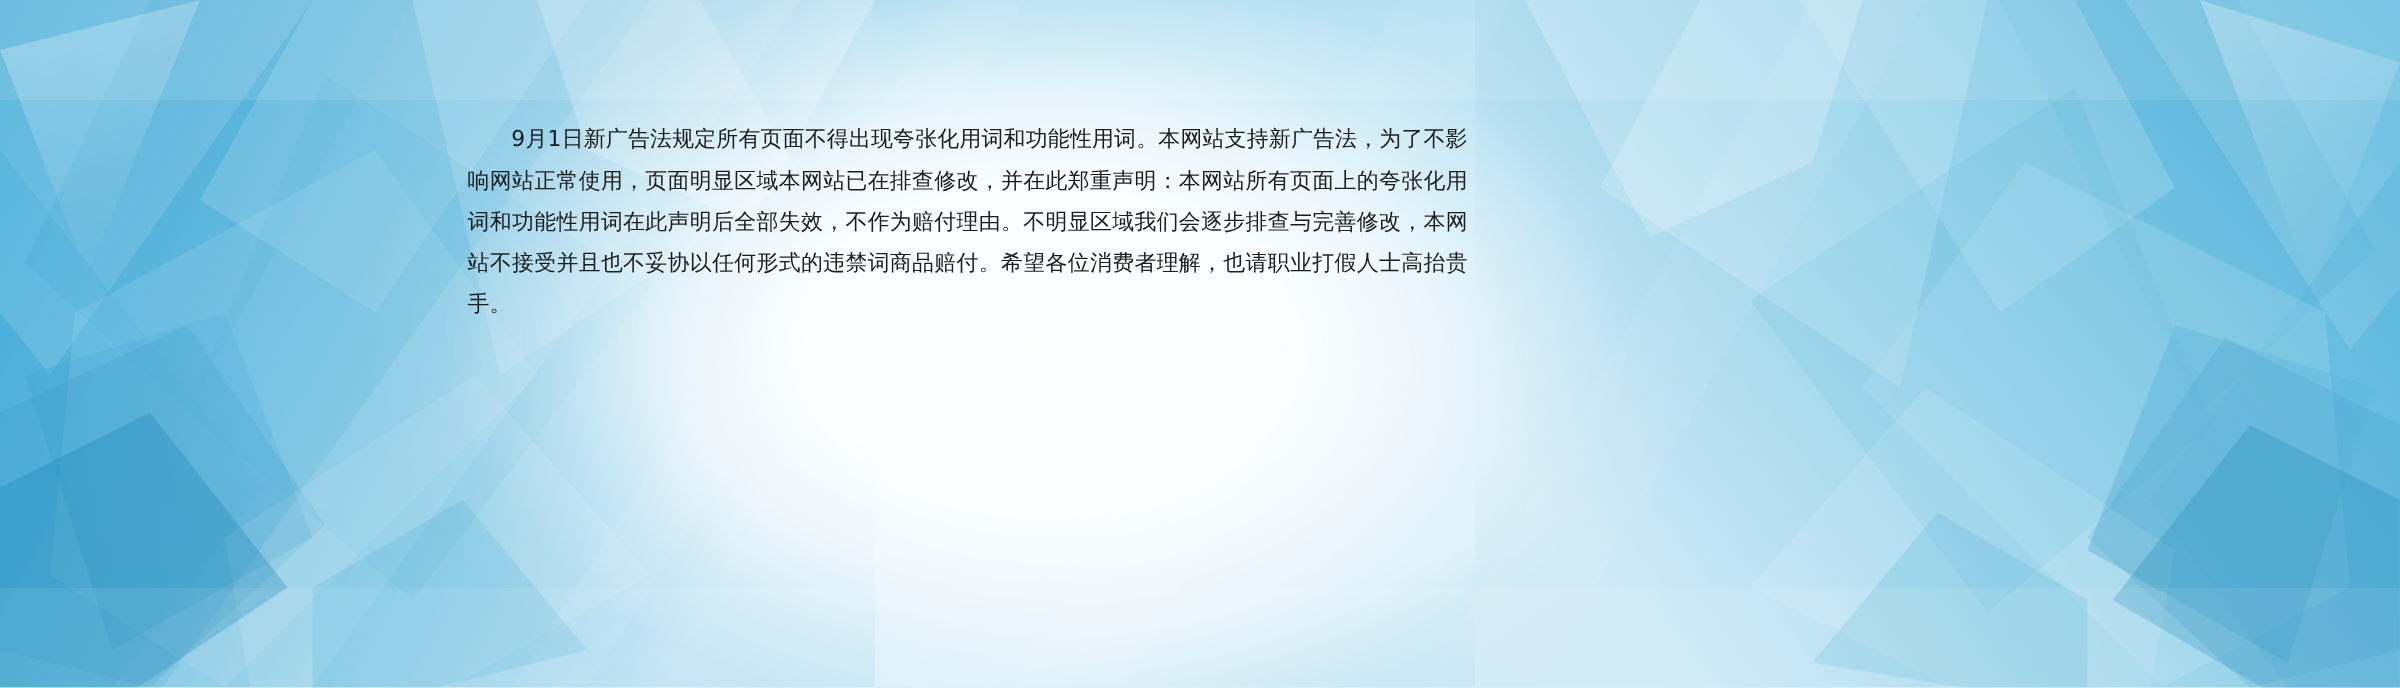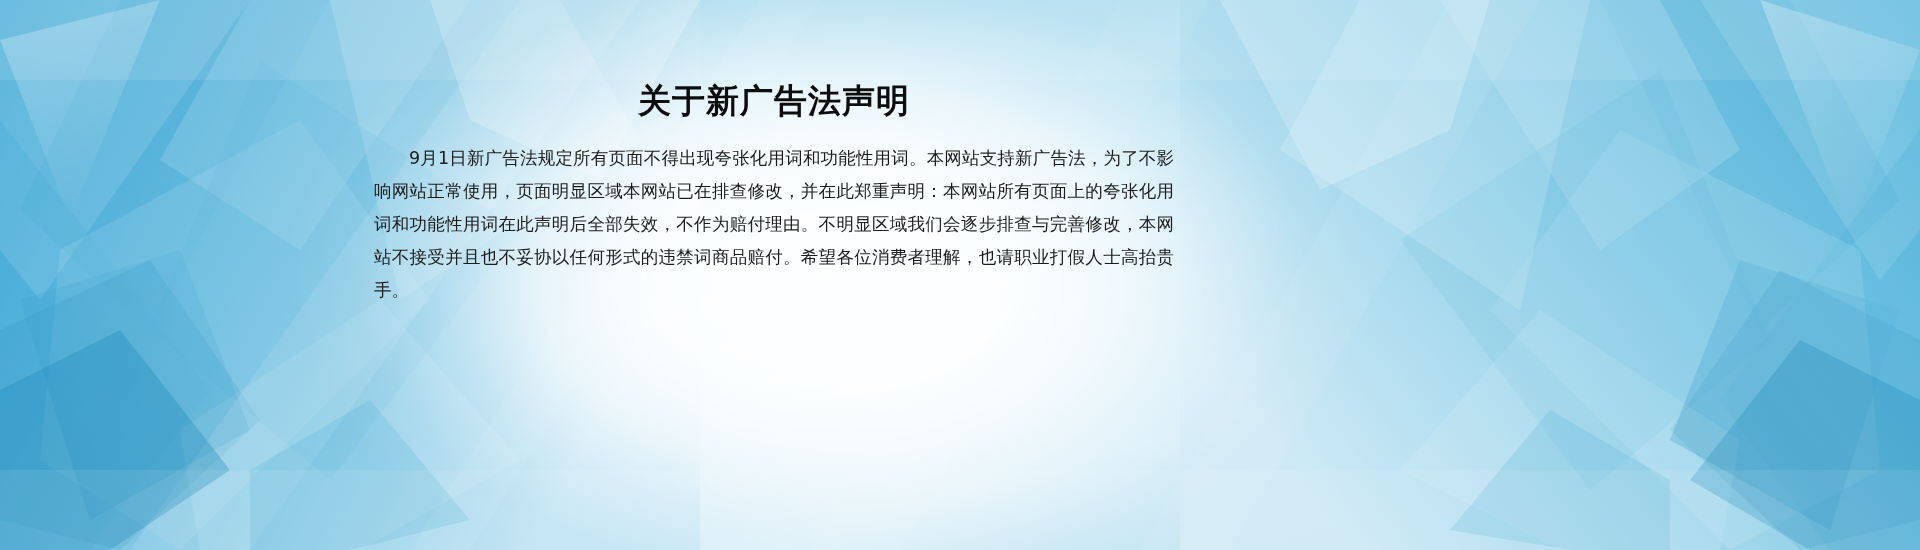--- a/index.html
+++ b/index.html
@@ -154,21 +154,20 @@
 
       <rect x="0" y="0" width="1920" height="80" fill="#ffffff" opacity="0.10"></rect>
       <rect x="0" y="470" width="1920" height="80" fill="#ffffff" opacity="0.08"></rect>
     </svg>
 
     <div class="bg-glow"></div>
   </div>
 
   <div class="content">
     <section class="statement">
-      <h1 class="title">关于新广告法声明</h1>
 
       <div class="body-block">
         <p class="para indent">9月1日新广告法规定所有页面不得出现夸张化用词和功能性用词。本网站支持新广告法，为了不影响网站正常使用，页面明显区域本网站已在排查修改，并在此郑重声明：本网站所有页面上的夸张化用词和功能性用词在此声明后全部失效，不作为赔付理由。不明显区域我们会逐步排查与完善修改，本网站不接受并且也不妥协以任何形式的违禁词商品赔付。希望各位消费者理解，也请职业打假人士高抬贵手。</p>
       </div>
     </section>
   </div>
 
 </div>
 
 </body></html>

